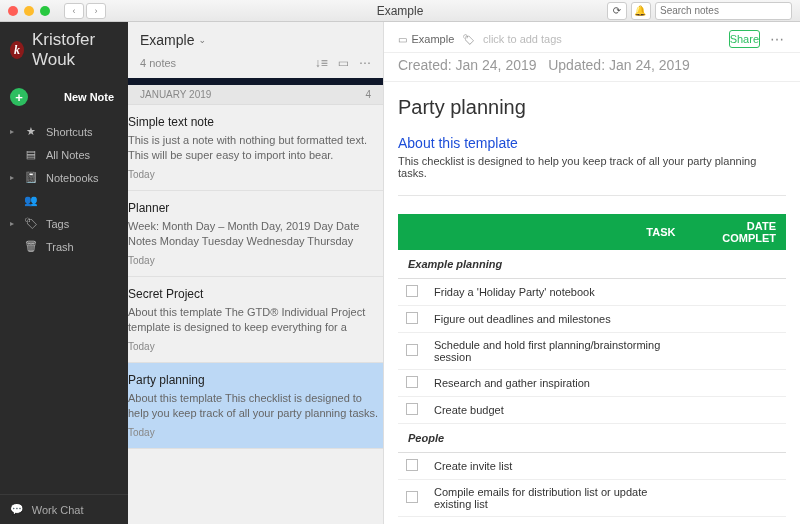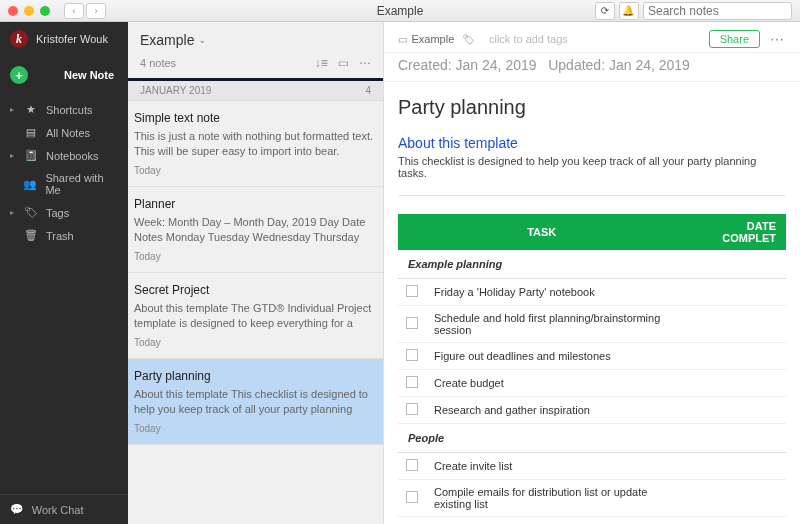--- a/index.html
+++ b/index.html
@@ -6,61 +6,61 @@
 body { width: 800px; height: 524px; overflow: hidden; background: #fff; font-size: 12px; color: #333; }
 .titlebar { height: 22px; background: linear-gradient(#f6f6f6,#e8e8e8); border-bottom: 1px solid #ccc; display: flex; align-items: center; padding: 0 8px; gap: 6px; }
 .traffic { display: flex; gap: 6px; margin-right: 8px; }
 .tl { width: 10px; height: 10px; border-radius: 50%; }
 .red{background:#ff5f57}.yellow{background:#febc2e}.green{background:#28c840}
 .navbtns { display: flex; gap: 2px; margin-right: 6px; }
 .navbtn { width: 20px; height: 16px; background: #fff; border: 1px solid #ccc; border-radius: 3px; display:flex;align-items:center;justify-content:center;font-size:9px;color:#888;}
 .wintitle { position:absolute; left:50%; transform:translateX(-50%); font-size: 12px; color: #444; }
 .tb-right { margin-left:auto; display:flex; gap:4px; align-items:center; }
 .tb-icon { width:20px;height:18px;background:#fff;border:1px solid #ccc;border-radius:3px;display:flex;align-items:center;justify-content:center;font-size:10px;color:#555;}
-.search { width:149px;height:18px;background:#fff;border:1px solid #ccc;border-radius:3px;font-size:12px;padding:0 4px;color:#888; }
+.search { width:137px;height:18px;background:#fff;border:1px solid #ccc;border-radius:3px;font-size:10px;padding:0 4px;color:#888; }
 .app { display:flex; height:502px; }
 .sidebar { width:128px; background:#2b2b2b; color:#ccc; display:flex; flex-direction:column; font-size:11px; }
 .user-row { display:flex; align-items:center; padding:8px 10px; gap:8px; }
 .avatar { width:18px;height:18px;border-radius:50%;background:#8b1a1a;display:flex;align-items:center;justify-content:center;font-family:Georgia,serif;font-style:italic;font-size:12px;color:#fff;font-weight:600; }
-.user-name { font-size:11px; color:#ddd; }
+.user-name { font-size:17px; color:#ddd; }
 .newnote { display:flex;align-items:center;gap:8px;padding:6px 10px;margin:4px 0 8px; }
 .plus { width:18px;height:18px;border-radius:50%;background:#2dbe60;color:#fff;display:flex;align-items:center;justify-content:center;font-size:13px;font-weight:bold; }
 .newnote-label{color:#fff;font-weight:600;font-size:11px;padding-left:28px;}
 .nav-item { display:flex;align-items:center;gap:8px;padding:5px 10px;color:#bbb;font-size:11px; }
 .nav-item .tri { width:6px;font-size:8px;color:#888; }
 .nav-item .ico { width:14px;display:flex;justify-content:center;font-size:11px; }
 .spacer { flex:1; }
 .workchat { display:flex;align-items:center;gap:8px;padding:8px 10px;border-top:1px solid #3a3a3a;color:#aaa;font-size:11px; }
 .notelist { width:256px; background:#f0f0f0; border-right:1px solid #ddd; display:flex;flex-direction:column; }
 .nl-head { padding:10px 12px 4px; }
 .nb-title { font-size:14px;font-weight:500;color:#333;display:flex;align-items:center;gap:4px; }
 .nb-title .chev { font-size:9px;color:#777; }
 .nl-sub { display:flex;align-items:center;justify-content:space-between;padding:4px 12px 8px;font-size:11px;color:#888; }
 .nl-tools { display:flex;gap:10px;color:#888;font-size:12px; }
-.date-sep { background:#e6e6e6;color:#888;font-size:10px;padding:4px 12px;display:flex;justify-content:space-between;border-top:3px solid #0f172a;border-bottom:1px solid #ddd; }
-.note { padding:10px 6px;border-bottom:1px solid #e0e0e0; }
+.date-sep { background:#e6e6e6;color:#888;font-size:10px;padding:4px 12px;display:flex;justify-content:space-between;border-top:7px solid #0f172a;border-bottom:1px solid #ddd; }
+.note { padding:10px 0;border-bottom:1px solid #e0e0e0; }
 .note.sel { background:#bcd8f5; }
 .note-title { font-size:12px;font-weight:500;color:#222;margin-bottom:4px; }
 .note-prev { font-size:11px;color:#666;line-height:1.35;max-height:30px;overflow:hidden; }
 .note-date { font-size:10px;color:#888;margin-top:6px; }
 .detail { flex:1; background:#fff; display:flex;flex-direction:column;overflow:hidden; }
 .d-top { padding:8px 14px 4px;border-bottom:1px solid #eee;display:flex;align-items:center;gap:8px; }
 .breadcrumb { display:flex;align-items:center;gap:4px;font-size:11px;color:#666; }
 .bc-ico{font-size:10px;color:#888;}
-.addtags { color:#bbb;font-size:11px;margin-left:6px; }
-.share { margin-left:auto;border:1px solid #2dbe60;color:#2dbe60;padding:2px 10px;border-radius:3px;font-size:11px;font-weight:500; }
+.addtags { color:#bbb;font-size:11px;}
+.share { margin-left:auto;border:1px solid #2dbe60;color:#2dbe60;padding:2px 0;border-radius:3px;font-size:11px;font-weight:500; }
 .dots { color:#888;font-size:14px;padding:0 2px; }
 .d-dates { padding:4px 14px 8px;font-size:14px;color:#999;border-bottom:1px solid #eee; }
 .d-body { padding:14px 14px 0;overflow:auto;flex:1; }
 .d-title { font-size:20px;font-weight:400;color:#333;margin-bottom:16px; }
 .sect-head { font-size:14px;color:#1d4ed8;font-weight:400;margin-bottom:4px; }
 .sect-desc { font-size:11px;color:#444;margin-bottom:16px; }
 .hr { height:1px;background:#e5e5e5;margin:6px 0 18px; }
 .tbl { width:100%;border-collapse:collapse;font-size:11px; }
-.tbl th { background:#0fa94c;color:#fff;text-align:center;padding:6px 10px;font-size:11px;font-weight:600; }
+.tbl th { background:#0fa94c;color:#fff;text-align:right;padding:6px 10px;font-size:11px;font-weight:600; }
 .tbl th.r { text-align:right; }
 .tbl td { border-bottom:1px solid #eee;padding:6px 8px;color:#333; }
 .grp td { font-weight:700;font-style:italic;padding:8px 10px;border-bottom:1px solid #ddd; }
 .cbcell { width:28px;text-align:center; }
 .cb { width:12px;height:12px;border:1px solid #bbb;display:inline-block;background:#fff; }
 </style>
 </head>
 <body>
 
 <div class="titlebar">
@@ -102,21 +102,20 @@
         <span>All Notes</span>
       </div>
     <div class="nav-item">
         <span class="tri">▸</span>
         <span class="ico">📓</span>
         <span>Notebooks</span>
       </div>
     <div class="nav-item">
         <span class="tri"></span>
         <span class="ico">👥</span>
-        <span>Shared with Me</span>
       </div>
     <div class="nav-item">
         <span class="tri">▸</span>
         <span class="ico">🏷</span>
         <span>Tags</span>
       </div>
     <div class="nav-item">
         <span class="tri"></span>
         <span class="ico">🗑</span>
         <span>Trash</span>
@@ -199,36 +198,36 @@
             <tr class="grp">
               <td colspan="3">Example planning</td>
             </tr>
             <tr>
               <td class="cbcell"><span class="cb"></span></td>
               <td>Friday a 'Holiday Party' notebook</td>
               <td></td>
             </tr>
             <tr>
               <td class="cbcell"><span class="cb"></span></td>
+              <td>Figure out deadlines and milestones</td>
+              <td></td>
+            </tr>
+            <tr>
+              <td class="cbcell"><span class="cb"></span></td>
               <td>Schedule and hold first planning/brainstorming session</td>
               <td></td>
             </tr>
             <tr>
               <td class="cbcell"><span class="cb"></span></td>
-              <td>Figure out deadlines and milestones</td>
+              <td>Research and gather inspiration</td>
               <td></td>
             </tr>
             <tr>
               <td class="cbcell"><span class="cb"></span></td>
               <td>Create budget</td>
-              <td></td>
-            </tr>
-            <tr>
-              <td class="cbcell"><span class="cb"></span></td>
-              <td>Research and gather inspiration</td>
               <td></td>
             </tr>
             <tr class="grp">
               <td colspan="3">People</td>
             </tr>
             <tr>
               <td class="cbcell"><span class="cb"></span></td>
               <td>Create invite list</td>
               <td></td>
             </tr>

